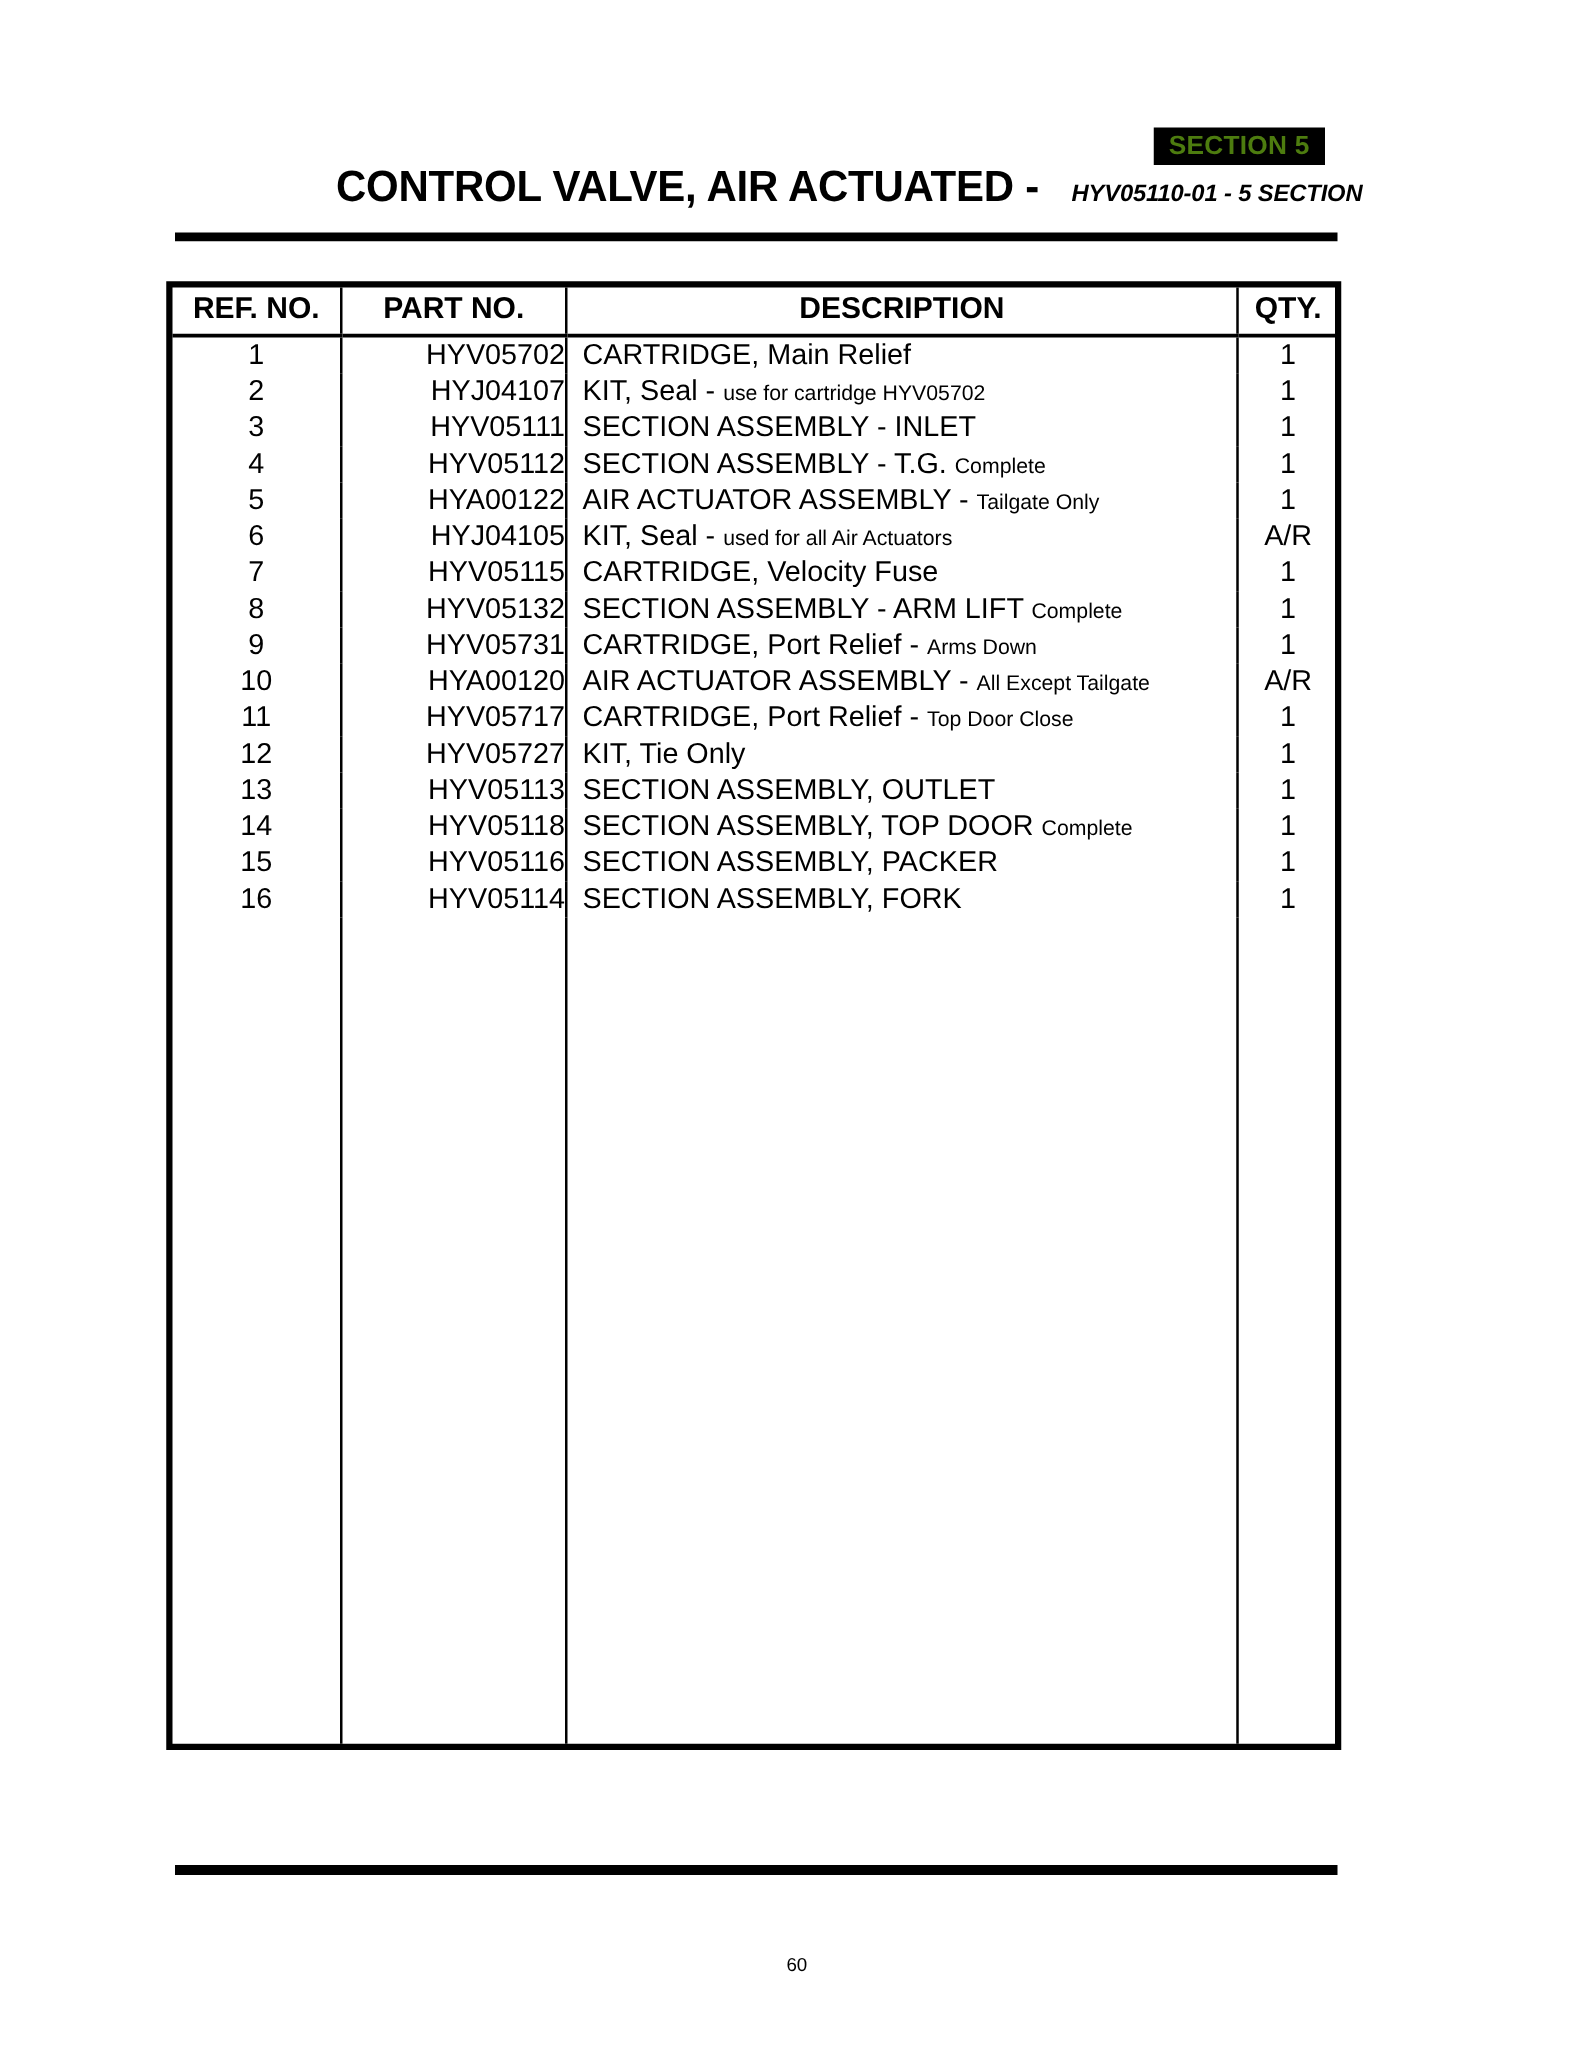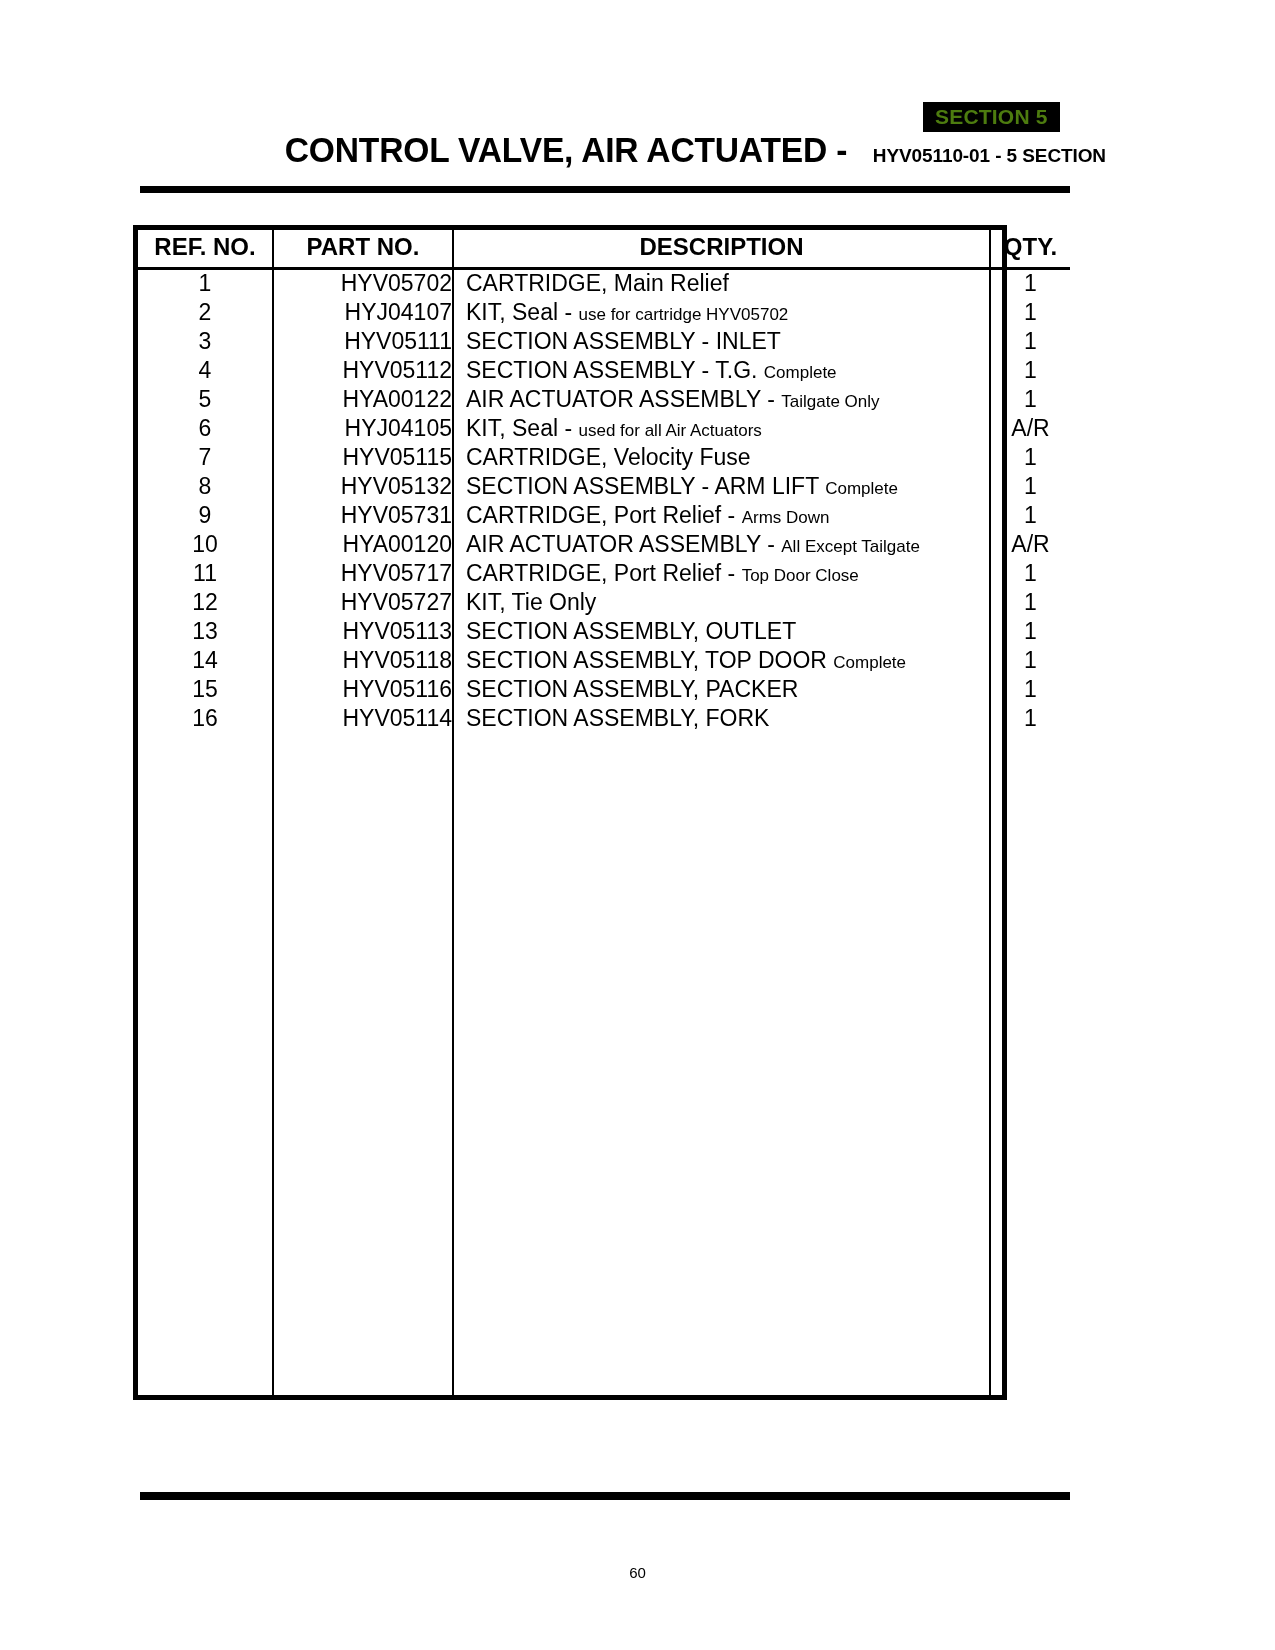--- a/index.html
+++ b/index.html
@@ -26,57 +26,58 @@
     font-weight: bold;
     font-size: 21px;
     letter-spacing: 0.2px;
     padding: 4px 12px 5px 12px;
     line-height: 1;
     white-space: nowrap;
   }
 
   .title-row {
     position: absolute;
-    left: 16px;
+    left: 0;
     top: 130px;
     width: 1090px;
     display: flex;
     align-items: baseline;
     justify-content: flex-end;
     white-space: nowrap;
   }
   .title-main {
     font-size: 35px;
     font-weight: bold;
     letter-spacing: -0.2px;
     transform: scaleX(0.96);
     transform-origin: right baseline;
   }
   .title-sub {
     font-size: 19px;
     font-weight: bold;
     margin-left: 14px;
     letter-spacing: -0.1px;
+    font-style: italic;
   }
 
   .rule-top {
     position: absolute;
     left: 140px;
     top: 186px;
     width: 930px;
     height: 7px;
     background: #000000;
   }
 
   
   .parts-table {
     position: absolute;
     left: 133px;
     top: 225px;
-    width: 874px;
+    width: 940px;
     height: 1175px;
     border: 5px solid #000000;
     box-sizing: border-box;
     background: #ffffff;
   }
   .parts-table table {
     border-collapse: collapse;
     width: 100%;
     height: 100%;
     table-layout: fixed;

